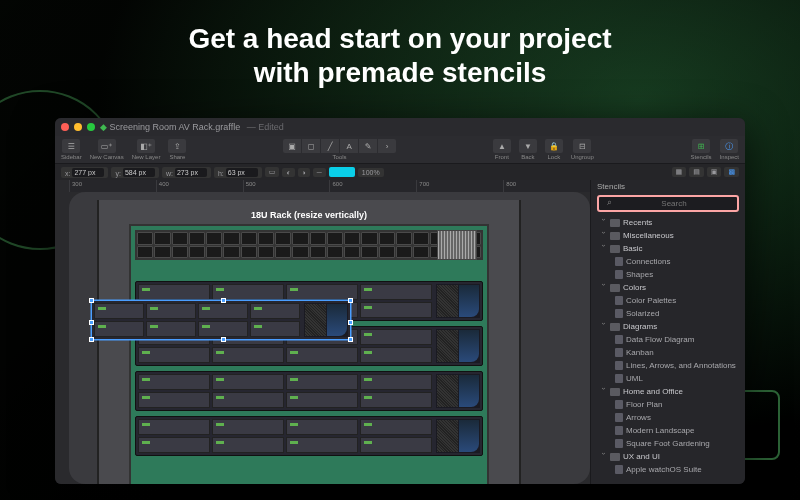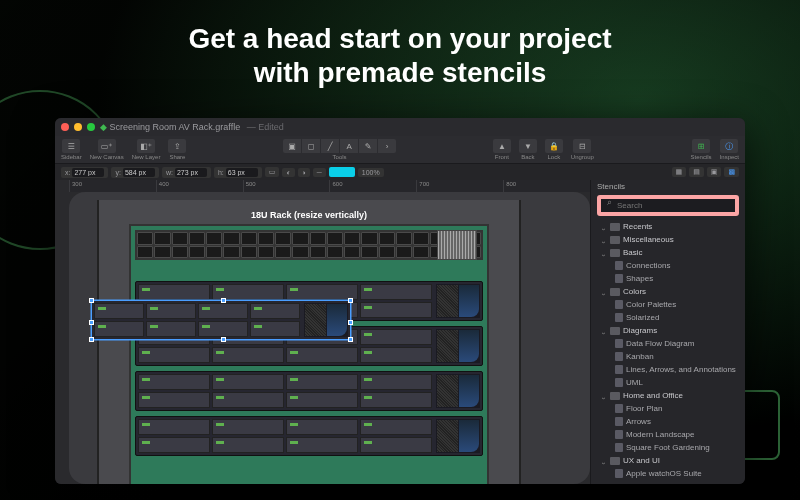--- a/index.html
+++ b/index.html
@@ -19,21 +19,21 @@
 .tb-btn { width: 18px; height: 14px; background: #3a3a3e; border-radius: 2px; display: flex; align-items: center; justify-content: center; font-size: 8px; color: #aaa; }
 .tb-btn-row { display: flex; gap: 1px; }
 .tb-btn-row .tb-btn { border-radius: 0; }
 .tb-btn-row .tb-btn:first-child { border-radius: 2px 0 0 2px; }
 .tb-btn-row .tb-btn:last-child { border-radius: 0 2px 2px 0; }
 .tb-label { font-size: 6px; color: #888; margin-top: 1px; line-height: 1; }
 .tb-spacer { flex: 1; }
 .tb-green { color: #3fb950; }
 .tb-blue { color: #4a9eff; }
 .inspector-bar { height: 16px; background: #252528; display: flex; align-items: center; padding: 0 6px; gap: 3px; font-size: 7px; color: #9a9a9e; }
-.ib-seg { background: #333; border-radius: 2px; padding: 1px 4px; display: flex; align-items: center; gap: 2px; }
+.ib-seg { background: #333; border-radius: 2px; padding: 1px 4px; display: flex; align-items: flex-end; gap: 2px; }
 .ib-swatch { width: 26px; height: 10px; background: #0acfe8; border-radius: 2px; }
 .ib-input { background: #1a1a1d; border: none; color: #ccc; font-size: 7px; width: 32px; padding: 1px 2px; border-radius: 2px; }
 .workspace { flex: 1; display: flex; min-height: 0; }
 .canvas-area { flex: 1; background: #2a2a2d; position: relative; overflow: hidden; }
 .ruler-h { position: absolute; top: 0; left: 14px; right: 0; height: 12px; background: #26262a; display: flex; font-size: 6px; color: #888; }
 .ruler-tick { flex: 1; border-left: 1px solid #3a3a3e; padding-left: 2px; padding-top: 1px; }
 .page-bg { position: absolute; top: 12px; left: 14px; right: 0; bottom: 0; background: #3a3a3e; border-radius: 16px; }
 .page { position: absolute; top: 8px; left: 30px; width: 420px; height: 320px; background: #4a4a4e; box-shadow: 2px 0 0 #222, -2px 0 0 #222; }
 .rack-panel { position: absolute; top: 24px; left: 30px; right: 30px; bottom: 0; background: #2e7a5a; border: 2px solid #333; }
 .rack-label { position: absolute; top: 10px; left: 0; right: 0; text-align: center; font-size: 9px; font-weight: 600; color: #fff; }
@@ -46,24 +46,24 @@
 .bay { background: #3a3a44; border: 1px solid #222; position: relative; }
 .bay::before { content: ""; position: absolute; top: 3px; left: 3px; width: 8px; height: 3px; background: #5fb04f; }
 .device-side { position: absolute; right: 2px; top: 2px; bottom: 2px; width: 44px; background: #1a1a22; display: flex; gap: 1px; padding: 1px; }
 .mesh { flex: 1; background: repeating-linear-gradient(45deg, #333 0 1px, #222 1px 2px); }
 .wave { flex: 1; background: linear-gradient(180deg, #1a2a3a, #2a4a7a); border-radius: 0 0 8px 0; }
 .floating-device { position: absolute; top: 100px; left: -8px; width: 260px; height: 40px; background: #262630; border: 1px solid #4a9eff; box-shadow: 0 0 0 1px rgba(74,158,255,.5); }
 .sel-handle { position: absolute; width: 5px; height: 5px; background: #4a9eff; border: 1px solid #fff; }
 .stencil-panel { width: 155px; background: #26262a; border-left: 1px solid #1a1a1d; display: flex; flex-direction: column; }
 .sp-title { font-size: 8px; padding: 2px 6px; color: #aaa; }
 .sp-search { margin: 2px 6px; }
-.sp-search input { width: 100%; background: #1c1c20; border: 4px solid #fca5a5; border-radius: 3px; padding: 2px 4px 2px 16px; font-size: 8px; color: #ccc; }
+.sp-search input { width: 100%; background: #1c1c20; border: 2px solid #fca5a5; border-radius: 3px; padding: 2px 4px 2px 16px; font-size: 8px; color: #ccc; text-align: center; }
 .sp-search { position: relative; }
 .sp-search::before { content: "⌕"; position: absolute; left: 10px; top: 2px; color: #888; font-size: 9px; }
-.sp-tree { flex: 1; overflow: auto; font-size: 8px; padding: 2px 0; text-align: right; }
+.sp-tree { flex: 1; overflow: auto; font-size: 8px; padding: 2px 0; }
 .tree-item { padding: 2px 4px 2px 8px; display: flex; align-items: center; gap: 3px; color: #c8c8cc; cursor: default; }
 .tree-item.cat { font-weight: 500; }
 .tree-item.child { padding-left: 24px; color: #a8a8ac; }
 .disclosure { display: inline-block; width: 8px; font-size: 7px; color: #888; transform: rotate(90deg); }
 .folder-icon { width: 10px; height: 8px; background: #5a5a60; border-radius: 1px; display: inline-block; }
 .doc-icon { width: 8px; height: 9px; background: #5a5a64; border-radius: 1px; display: inline-block; }
 </style>
 </head>
 <body>
 

